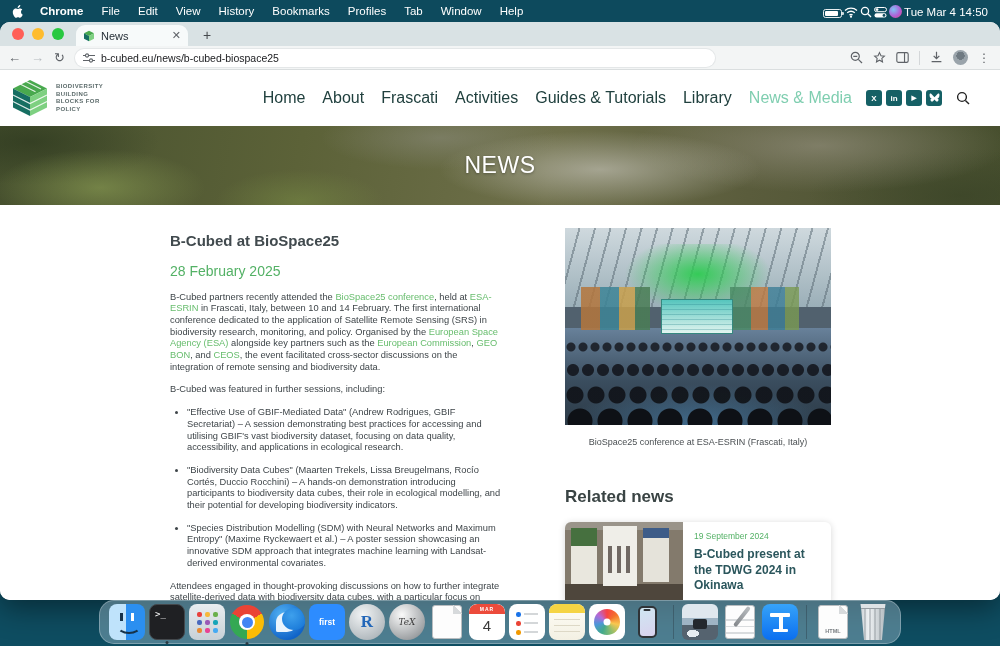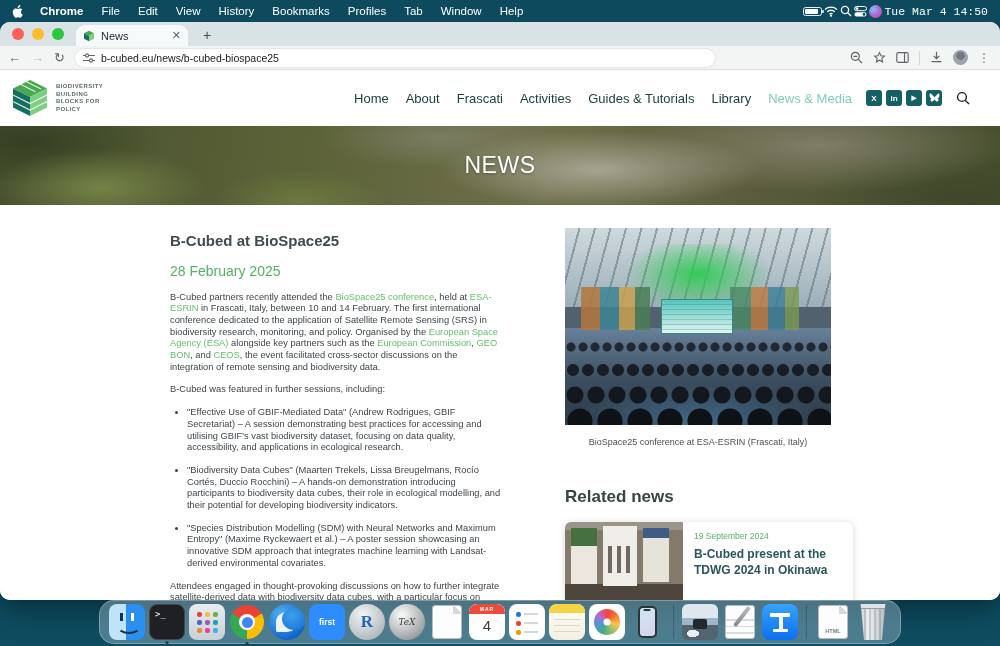--- a/index.html
+++ b/index.html
@@ -5,21 +5,21 @@
   * { margin:0; padding:0; box-sizing:border-box; }
   html,body { width:1000px; height:646px; overflow:hidden; }
   body { font-family:"Liberation Sans", sans-serif; background:#0e4d61; position:relative; }
 
   
   .menubar { position:absolute; top:0; left:0; width:1000px; height:22px; background:#0d4a5d;
     display:flex; align-items:center; color:#fff; font-size:11.5px; padding:0 12px; z-index:50; }
   .menubar .apple { width:12px; height:14px; margin-right:16px; display:flex; align-items:center; }
   .menubar .appname { font-weight:bold; margin-right:18px; }
   .menubar .menu { margin-right:18px; }
-  .mb-right { margin-left:auto; display:flex; align-items:center; gap:2px;font-family:Liberation Mono, monospace; }
+  .mb-right { margin-left:auto; display:flex; align-items:flex-end; gap:2px; }
   .mb-right svg { display:block; }
   .batt { width:19px; height:9px; border:1px solid rgba(255,255,255,.9); border-radius:2.5px; position:relative; }
   .batt::before { content:""; position:absolute; left:1px; top:1px; bottom:1px; width:13px; background:#fff; border-radius:1px; }
   .batt::after { content:""; position:absolute; right:-3px; top:2px; width:2px; height:3px; background:rgba(255,255,255,.8); border-radius:0 1px 1px 0; }
   .siri { width:13px; height:13px; border-radius:50%; background:radial-gradient(circle at 35% 35%, #7ec4f5, #b05fd6 55%, #e0457b); }
   .clock { font-size:11.5px; }
 
   
   .window { position:absolute; top:22px; left:0; width:1000px; height:578px; border-radius:10px;
     overflow:hidden; background:#fff; box-shadow:0 8px 30px rgba(0,0,0,.45); }
@@ -42,21 +42,21 @@
   .omni-right { display:flex; align-items:center; gap:10px; color:#5f6368; margin-left:auto; padding-right:2px; }
   .omni-right .sep { width:1px; height:14px; background:#d4d7d9; }
   .avatar { width:15px; height:15px; border-radius:50%; background:radial-gradient(circle at 50% 38%, #6f7a82 0 34%, #9aa4ab 35%); }
   .kebab { font-size:12px; color:#5f6368; letter-spacing:0; }
 
   
   .viewport { height:530px; background:#fff; position:relative; overflow:hidden; }
   .site-header { height:56px; display:flex; align-items:center; padding:0 30px 0 12px; background:#fff; }
   .logo { display:flex; align-items:center; gap:8px; }
   .logo-text { font-size:6px; font-weight:bold; color:#5c6b6b; letter-spacing:.4px; line-height:7.5px; }
-  .mainnav { margin-left:auto; display:flex; align-items:center; gap:17px; font-size:13px; color:#20403e; }
+  .mainnav { margin-left:auto; display:flex; align-items:center; gap:17px; font-size:16px; color:#20403e; }
   .nav-link { color:#20403e; text-decoration:none; font-weight:500; }
   .nav-link.active { color:#7fceb0; }
   .socials { display:flex; gap:4px; margin-left:14px; }
   .soc { width:16px; height:16px; border-radius:3px; background:#156065; color:#fff; display:flex;
     align-items:center; justify-content:center; font-size:8px; font-weight:bold; }
   .hdr-search { margin-left:14px; display:flex; align-items:center; }
 
   .hero { height:79px; position:relative; display:flex; align-items:center; justify-content:center;
     background:
       radial-gradient(ellipse 230px 55px at 60% 55%, rgba(201,199,190,.62), rgba(201,199,190,0) 70%),
@@ -94,21 +94,21 @@
   .conf-floor { left:0; bottom:0; width:100%; height:49%;
     background:radial-gradient(ellipse 70% 60% at 50% 100%, rgba(74,128,170,.7), transparent 70%),
       linear-gradient(#68819a, #3a4d5e 55%, #2c3a47); }
   .crowd { left:0; width:100%; }
   .crowd-1 { bottom:36%; height:13px; background:radial-gradient(circle at 6px 6px, rgba(26,30,38,.9) 0 4px, transparent 5px); background-size:12px 13px; }
   .crowd-2 { bottom:24%; height:16px; background:radial-gradient(circle at 8px 8px, rgba(22,26,34,.95) 0 5.5px, transparent 6.5px); background-size:15px 16px; }
   .crowd-3 { bottom:9%; height:22px; background:radial-gradient(circle at 10px 10px, rgba(18,22,28,.97) 0 8px, transparent 9px); background-size:21px 22px; }
   .crowd-4 { bottom:-6%; height:30px; background:radial-gradient(circle at 15px 14px, rgba(14,17,22,1) 0 12px, transparent 13px); background-size:30px 30px; }
   .caption { margin-top:12px; text-align:center; font-size:9px; color:#4a4f52; }
   .related-h { margin-top:40px; font-size:17px; font-weight:bold; color:#3a4444; }
-  .card { margin-top:15px; width:288px; height:84px; background:#fff; border-radius:6px;
+  .card { margin-top:15px; width:266px; height:84px; background:#fff; border-radius:6px;
     box-shadow:0 1px 7px rgba(0,0,0,.16); display:flex; overflow:hidden; }
   .thumb { width:118px; height:100%; flex:none; position:relative; overflow:hidden;
     background:linear-gradient(180deg,#9a948a 0 10%, #837a6c 10% 74%, #4e463c 74%); }
   .thumb::before { content:""; position:absolute; left:6px; top:6px; width:26px; height:56px;
     background:linear-gradient(#46703f 0 32%, #e9e7de 32%); }
   .thumb::after { content:""; position:absolute; left:38px; top:4px; width:34px; height:60px;
     background:repeating-linear-gradient(90deg, rgba(70,60,55,.75) 0 4px, rgba(0,0,0,0) 4px 9px) 50% 60%/70% 45% no-repeat, #efeee8; }
   .thumb .poster-r { position:absolute; left:78px; top:6px; width:26px; height:54px;
     background:linear-gradient(#3d5c88 0 18%, #e5e3da 18%); }
   .card-body { padding:9px 11px; }

